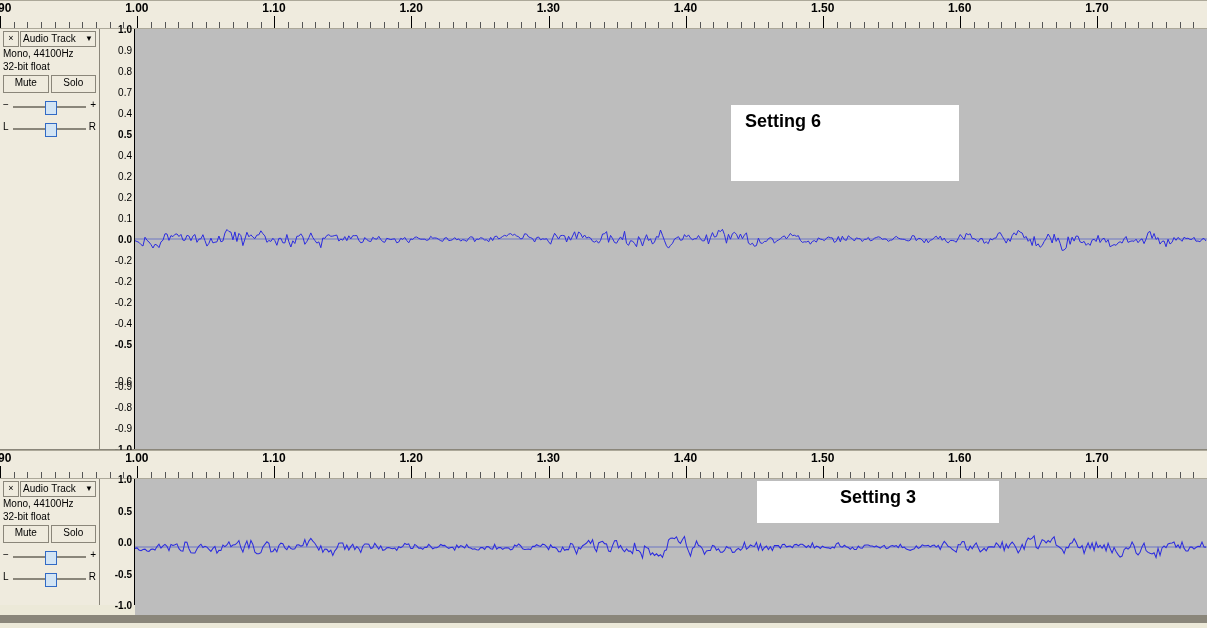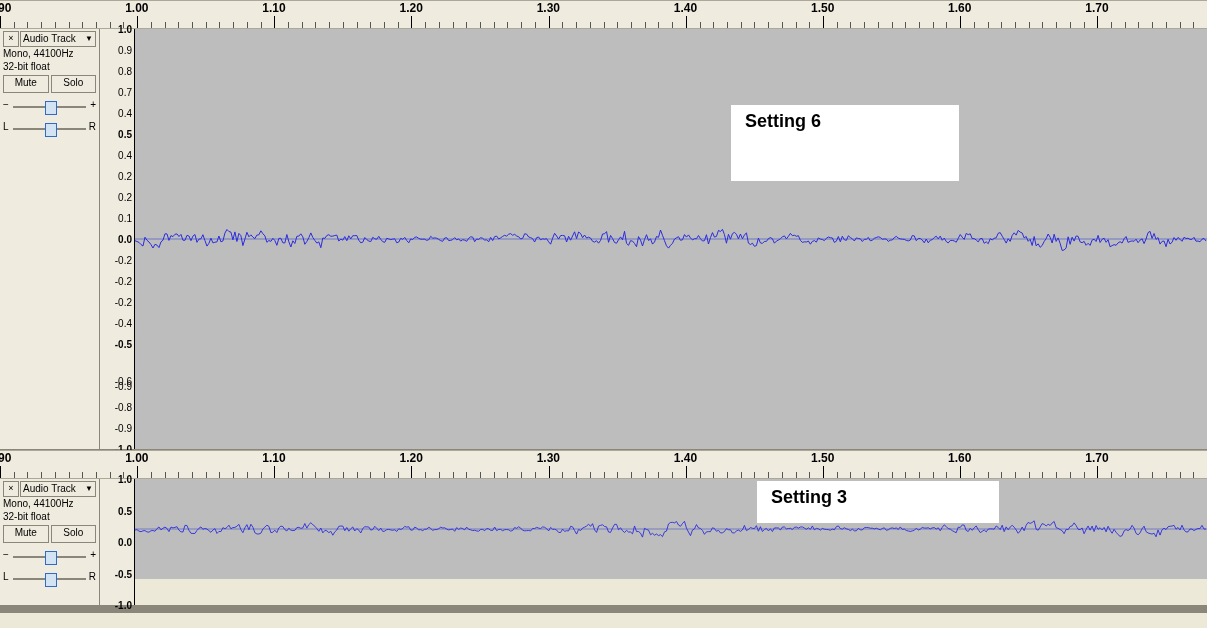--- a/index.html
+++ b/index.html
@@ -326,21 +326,21 @@
       <div class="slider-thumb"></div>
     </div>
       </div>
       <div class="amp-scale" style="height: 126px;">
         <div class="amp-tick" style="top: 0px;">1.0</div>
         <div class="amp-tick" style="top: 31.5px;">0.5</div>
         <div class="amp-tick" style="top: 63px;">0.0</div>
         <div class="amp-tick" style="top: 94.5px;">-0.5</div>
         <div class="amp-tick" style="top: 126px;">-1.0</div>
       </div>
-      <div class="wave-area" style="height: 100px;">
+      <div class="wave-area" style="height: 136px; text-align: center;">
         <svg viewBox="0 0 1073 126" preserveAspectRatio="none">
     <line x1="0" y1="63" x2="1073" y2="63" stroke="#6d76c4" stroke-width="1"></line>
     <polyline points="0,64.3 2,63.8 4,65.7 6,66.4 8,65.3 10,65.0 12,66.7 14,67.0 16,65.2 18,64.9 20,65.8 22,62.6 24,60.4 26,64.1 28,62.0 30,60.6 32,62.3 34,66.3 36,60.6 38,61.6 40,61.0 42,60.1 44,64.5 46,66.5 48,66.8 50,58.4 52,58.6 54,64.6 56,68.4 58,68.6 60,68.6 62,64.8 64,62.1 66,60.4 68,63.4 70,62.3 72,63.1 74,65.1 76,67.1 78,64.3 80,62.5 82,68.6 84,66.1 86,66.2 88,61.3 90,62.7 92,61.1 94,58.2 96,62.7 98,61.2 100,61.0 102,59.5 104,57.1 106,63.8 108,67.7 110,61.5 112,57.5 114,64.0 116,57.0 118,60.7 120,67.7 122,69.2 124,69.3 126,68.3 128,63.0 130,60.6 132,58.2 134,59.7 136,67.5 138,67.1 140,64.5 142,67.5 144,61.6 146,59.4 148,59.9 150,63.8 152,65.5 154,62.0 156,64.5 158,65.0 160,64.7 162,61.2 164,60.9 166,62.2 168,61.6 170,56.1 172,61.9 174,57.5 176,55.1 178,57.6 180,59.5 182,62.6 184,65.9 186,61.8 188,67.9 190,64.9 192,65.2 194,67.6 196,66.0 198,70.8 200,66.6 202,64.3 204,59.6 206,59.3 208,59.3 210,65.2 212,61.1 214,65.8 216,62.7 218,60.4 220,65.5 222,62.5 224,64.4 226,68.0 228,62.3 230,60.2 232,60.3 234,60.5 236,64.4 238,63.7 240,59.6 242,62.2 244,65.0 246,61.9 248,66.1 250,65.6 252,63.8 254,63.5 256,64.2 258,64.6 260,64.0 262,66.1 264,62.7 266,63.6 268,62.4 270,59.7 272,60.7 274,60.1 276,64.4 278,64.3 280,60.6 282,61.9 284,64.1 286,63.8 288,65.1 290,63.2 292,63.3 294,60.6 296,62.4 298,64.7 300,63.7 302,63.7 304,62.7 306,60.7 308,61.7 310,61.5 312,63.1 314,64.2 316,63.5 318,63.2 320,65.9 322,61.2 324,63.6 326,61.7 328,62.6 330,64.0 332,60.6 334,63.5 336,64.0 338,65.0 340,64.6 342,65.5 344,65.7 346,63.6 348,63.5 350,65.2 352,62.5 354,62.8 356,64.7 358,64.9 360,60.5 362,65.1 364,63.6 366,63.5 368,65.2 370,63.9 372,63.7 374,64.0 376,65.6 378,64.9 380,61.1 382,62.2 384,60.2 386,61.8 388,64.6 390,65.3 392,65.1 394,64.9 396,65.4 398,62.3 400,62.4 402,60.9 404,61.8 406,62.5 408,60.4 410,60.8 412,62.6 414,65.4 416,61.0 418,63.4 420,63.2 422,64.3 424,67.3 426,67.4 428,63.1 430,66.0 432,65.2 434,65.4 436,59.7 438,60.3 440,64.9 442,69.4 444,63.6 446,64.9 448,61.8 450,60.7 452,59.3 454,56.9 456,59.7 458,56.3 460,64.1 462,67.3 464,59.3 466,58.4 468,57.7 470,59.9 472,60.3 474,66.8 476,67.3 478,61.7 480,57.2 482,57.1 484,63.9 486,61.5 488,65.2 490,67.4 492,64.7 494,66.8 496,66.8 498,69.1 500,59.2 502,66.2 504,66.2 506,68.2 508,73.2 510,62.1 512,63.6 514,64.4 516,70.3 518,68.4 520,70.8 522,69.3 524,71.3 526,70.1 528,72.6 530,66.6 532,65.6 534,56.6 536,54.8 538,54.6 540,55.3 542,53.6 544,58.0 546,59.6 548,56.1 550,53.3 552,62.0 554,66.8 556,71.4 558,64.3 560,62.9 562,57.4 564,61.6 566,62.3 568,64.8 570,69.7 572,66.6 574,66.3 576,66.3 578,61.5 580,62.3 582,65.9 584,64.6 586,67.9 588,67.8 590,66.2 592,62.5 594,63.9 596,64.0 598,68.0 600,67.9 602,65.5 604,64.3 606,66.0 608,64.2 610,58.5 612,65.0 614,63.6 616,61.1 618,62.1 620,62.5 622,58.8 624,65.8 626,60.1 628,66.2 630,63.7 632,62.2 634,65.4 636,62.7 638,66.2 640,61.7 642,61.6 644,61.7 646,64.2 648,60.6 650,60.4 652,62.9 654,62.4 656,62.1 658,63.6 660,60.9 662,60.6 664,61.9 666,60.5 668,60.4 670,61.8 672,63.4 674,61.5 676,63.5 678,59.2 680,64.0 682,62.2 684,62.8 686,64.4 688,62.3 690,63.3 692,63.6 694,63.8 696,64.5 698,63.1 700,64.0 702,60.1 704,59.1 706,62.5 708,63.2 710,61.4 712,62.8 714,63.5 716,65.1 718,63.2 720,65.3 722,65.3 724,62.2 726,64.0 728,64.2 730,61.4 732,61.1 734,61.2 736,62.0 738,62.0 740,62.9 742,62.0 744,63.1 746,64.0 748,62.4 750,61.5 752,64.6 754,64.0 756,62.2 758,61.6 760,62.4 762,61.7 764,63.6 766,60.4 768,63.5 770,63.0 772,64.9 774,65.5 776,66.1 778,65.4 780,64.7 782,62.0 784,64.3 786,63.2 788,61.0 790,61.8 792,61.9 794,61.4 796,62.9 798,61.6 800,61.2 802,63.1 804,61.5 806,65.3 808,60.9 810,57.8 812,59.9 814,62.5 816,63.1 818,65.1 820,66.4 822,67.7 824,60.7 826,61.1 828,57.9 830,58.1 832,64.8 834,66.1 836,62.1 838,64.7 840,61.4 842,59.2 844,63.7 846,67.5 848,66.0 850,64.2 852,66.6 854,63.1 856,62.8 858,62.9 860,63.2 862,59.2 864,61.0 866,63.8 868,58.2 870,66.3 872,60.3 874,64.0 876,60.5 878,58.4 880,60.7 882,64.2 884,68.4 886,65.5 888,60.5 890,65.2 892,58.2 894,54.7 896,56.0 898,54.8 900,52.7 902,63.3 904,64.5 906,60.5 908,56.2 910,57.1 912,59.2 914,57.0 916,58.6 918,55.4 920,53.6 922,61.3 924,62.2 926,63.7 928,65.1 930,68.9 932,63.4 934,63.8 936,59.8 938,59.1 940,55.3 942,58.7 944,63.3 946,63.8 948,61.7 950,69.0 952,63.5 954,59.2 956,64.4 958,59.3 960,66.2 962,58.6 964,63.4 966,61.4 968,64.2 970,61.0 972,66.6 974,59.5 976,64.5 978,68.4 980,63.4 982,67.1 984,70.1 986,72.3 988,71.4 990,65.5 992,63.7 994,65.0 996,63.2 998,58.4 1000,61.9 1002,68.5 1004,70.3 1006,67.9 1008,62.8 1010,59.4 1012,66.3 1014,68.0 1016,68.8 1018,69.4 1020,68.3 1022,72.8 1024,64.2 1026,70.7 1028,63.9 1030,62.0 1032,63.7 1034,60.2 1036,59.5 1038,59.3 1040,58.4 1042,63.2 1044,61.1 1046,64.2 1048,58.2 1050,64.1 1052,66.7 1054,66.6 1056,63.0 1058,63.1 1060,65.0 1062,63.5 1064,62.4 1066,62.6 1068,58.4 1070,63.0 1072,63.1 " fill="none" stroke="#2a2adf" stroke-width="1"></polyline>
   </svg>
         <div class="overlay-label" style="left: 622px; top: 2px; width: 214px; height: 30px;">Setting 3</div>
       </div>
     </div>
     <div class="spacer-bot"></div>
   </div>
 

